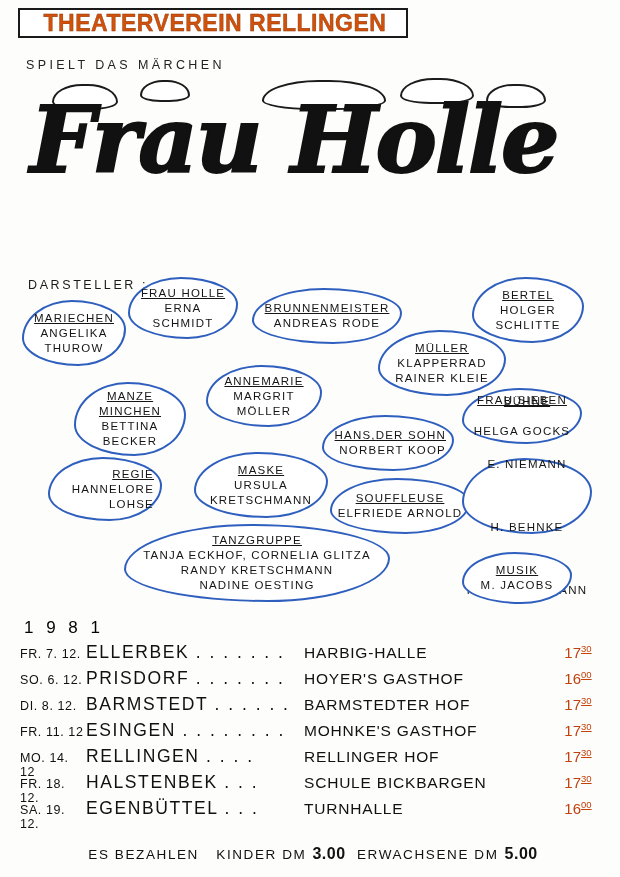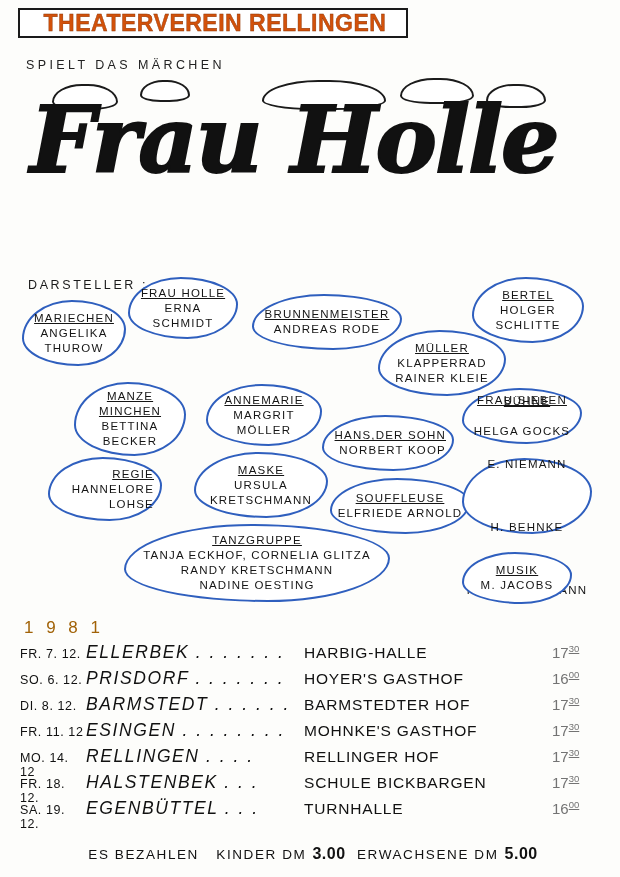--- a/index.html
+++ b/index.html
@@ -124,21 +124,21 @@
   }
 
   
   .year {
     position: absolute;
     left: 24px;
     top: 618px;
     font-size: 17px;
     letter-spacing: 4px;
     font-weight: normal;
-    color: #a16207;
+    color: #000000;
   }
   .dates {
     position: absolute;
     left: 20px;
     top: 642px;
     width: 584px;
   }
   .date-row {
     position: relative;
     height: 26px;
@@ -152,34 +152,33 @@
     text-align: left;
     color: #111;
     flex: 0 0 66px;
   }
   .d-place {
     flex: 0 0 218px;
     font-size: 17.5px;
     letter-spacing: 1.6px;
     color: #111;
     position: relative;
-    font-style: italic;
   }
   .d-venue {
     flex: 1 1 auto;
     font-size: 15.5px;
     letter-spacing: 0.8px;
     color: #111;
     white-space: nowrap;
   }
   .d-time {
     flex: 0 0 52px;
     font-size: 15px;
-    text-align: left;
-    color: #737373;
+    text-align: center;
+    color: #c2410c;
     white-space: nowrap;
   }
   .d-time sup {
     font-size: 9.5px;
     text-decoration: underline;
     vertical-align: super;
   }
   .dotfill {
     letter-spacing: 2px;
     color: #111;
@@ -227,38 +226,38 @@
     <div class="person">ANGELIKA</div>
     <div class="person">THUROW</div>
   </div>
 
   <div class="cloud" style="left:128px; top:277px; width:110px; height:62px;">
     <div class="role">FRAU HOLLE</div>
     <div class="person">ERNA</div>
     <div class="person">SCHMIDT</div>
   </div>
 
-  <div class="cloud" style="left:252px; top:294px; width:150px; height:56px;">
+  <div class="cloud" style="left:252px; top:288px; width:150px; height:56px;">
     <div class="role">BRUNNENMEISTER</div>
     <div class="person">ANDREAS RODE</div>
   </div>
 
   <div class="cloud" style="left:472px; top:277px; width:112px; height:66px;">
     <div class="role">BERTEL</div>
     <div class="person">HOLGER</div>
     <div class="person">SCHLITTE</div>
   </div>
 
   <div class="cloud" style="left:378px; top:330px; width:128px; height:66px;">
     <div class="role">MÜLLER</div>
     <div class="person">KLAPPERRAD</div>
     <div class="person">RAINER KLEIE</div>
   </div>
 
-  <div class="cloud" style="left:206px; top:384px; width:116px; height:62px;justify-content:center;">
+  <div class="cloud" style="left:206px; top:365px; width:116px; height:62px;justify-content:center;">
     <div class="role">ANNEMARIE</div>
     <div class="person">MARGRIT</div>
     <div class="person">MÖLLER</div>
   </div>
 
   <div class="cloud" style="left:74px; top:382px; width:112px; height:74px;">
     <div class="role">MANZE</div>
     <div class="role">MINCHEN</div>
     <div class="person">BETTINA</div>
     <div class="person">BECKER</div>

